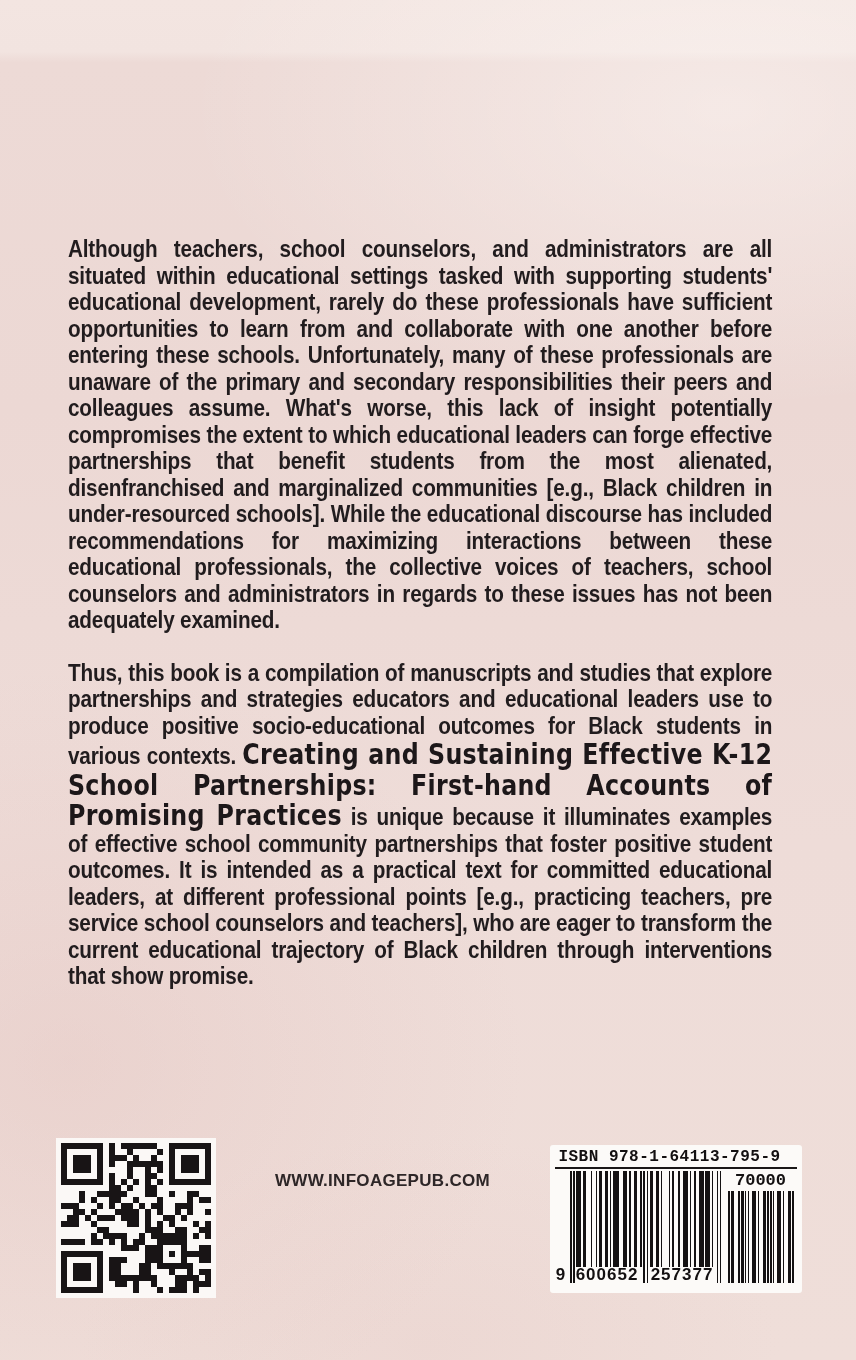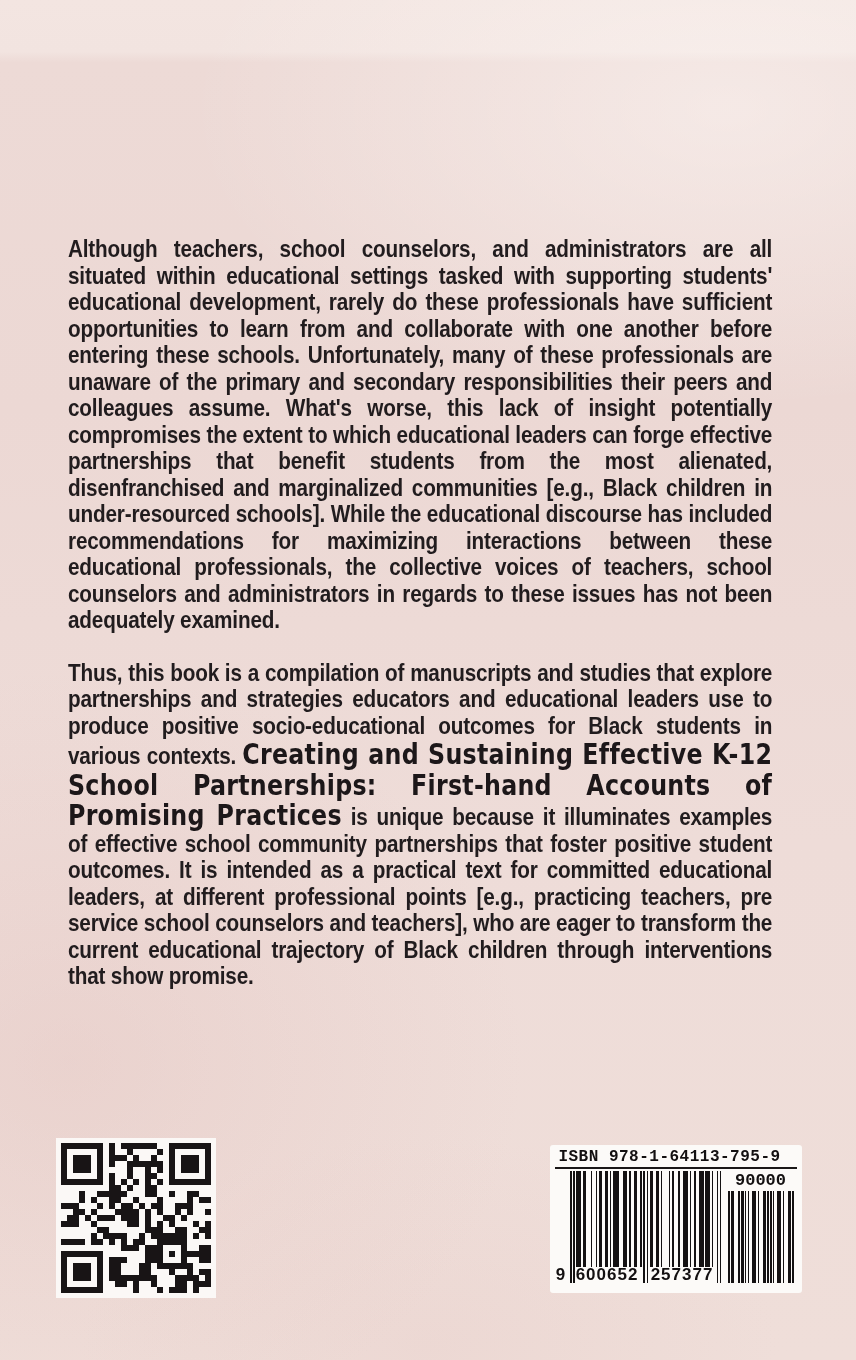--- a/index.html
+++ b/index.html
@@ -704,20 +704,21 @@
         <div class="qm"></div>
         <div class="qm"></div>
         <div></div>
         <div class="qm"></div>
         <div></div>
         <div></div>
       </div>
   </div>
 
   <div class="publisher">
+    <div class="site">WWW.INFOAGEPUB.COM</div>
   </div>
 
   <div class="barcode-box">
     <div class="isbn-line">ISBN 978-1-64113-795-9</div>
     <div class="isbn-rule"></div>
     <div class="bars" id="ean13">
         <div style="width: 1.6px; height: 112px; background: rgb(20, 17, 18);"></div>
         <div style="width: 1.6px; height: 112px; background: transparent;"></div>
         <div style="width: 1.6px; height: 112px; background: rgb(20, 17, 18);"></div>
         <div style="width: 1.6px; height: 96px; background: transparent;"></div>
@@ -806,21 +807,21 @@
         <div style="width: 1.6px; height: 96px; background: rgb(20, 17, 18);"></div>
         <div style="width: 1.6px; height: 96px; background: rgb(20, 17, 18);"></div>
         <div style="width: 1.6px; height: 96px; background: transparent;"></div>
         <div style="width: 1.6px; height: 96px; background: rgb(20, 17, 18);"></div>
         <div style="width: 1.6px; height: 96px; background: transparent;"></div>
         <div style="width: 1.6px; height: 96px; background: transparent;"></div>
         <div style="width: 1.6px; height: 112px; background: rgb(20, 17, 18);"></div>
         <div style="width: 1.6px; height: 112px; background: transparent;"></div>
         <div style="width: 1.6px; height: 112px; background: rgb(20, 17, 18);"></div>
       </div>
-    <div class="addon-label">90000</div>
+    <div class="addon-label">70000</div>
     <div class="bars" id="ean5">
         <div style="width: 1.4px; height: 92px; background: transparent;"></div>
         <div style="width: 1.4px; height: 92px; background: rgb(20, 17, 18);"></div>
         <div style="width: 1.4px; height: 92px; background: transparent;"></div>
         <div style="width: 1.4px; height: 92px; background: rgb(20, 17, 18);"></div>
         <div style="width: 1.4px; height: 92px; background: rgb(20, 17, 18);"></div>
         <div style="width: 1.4px; height: 92px; background: transparent;"></div>
         <div style="width: 1.4px; height: 92px; background: transparent;"></div>
         <div style="width: 1.4px; height: 92px; background: transparent;"></div>
         <div style="width: 1.4px; height: 92px; background: rgb(20, 17, 18);"></div>

